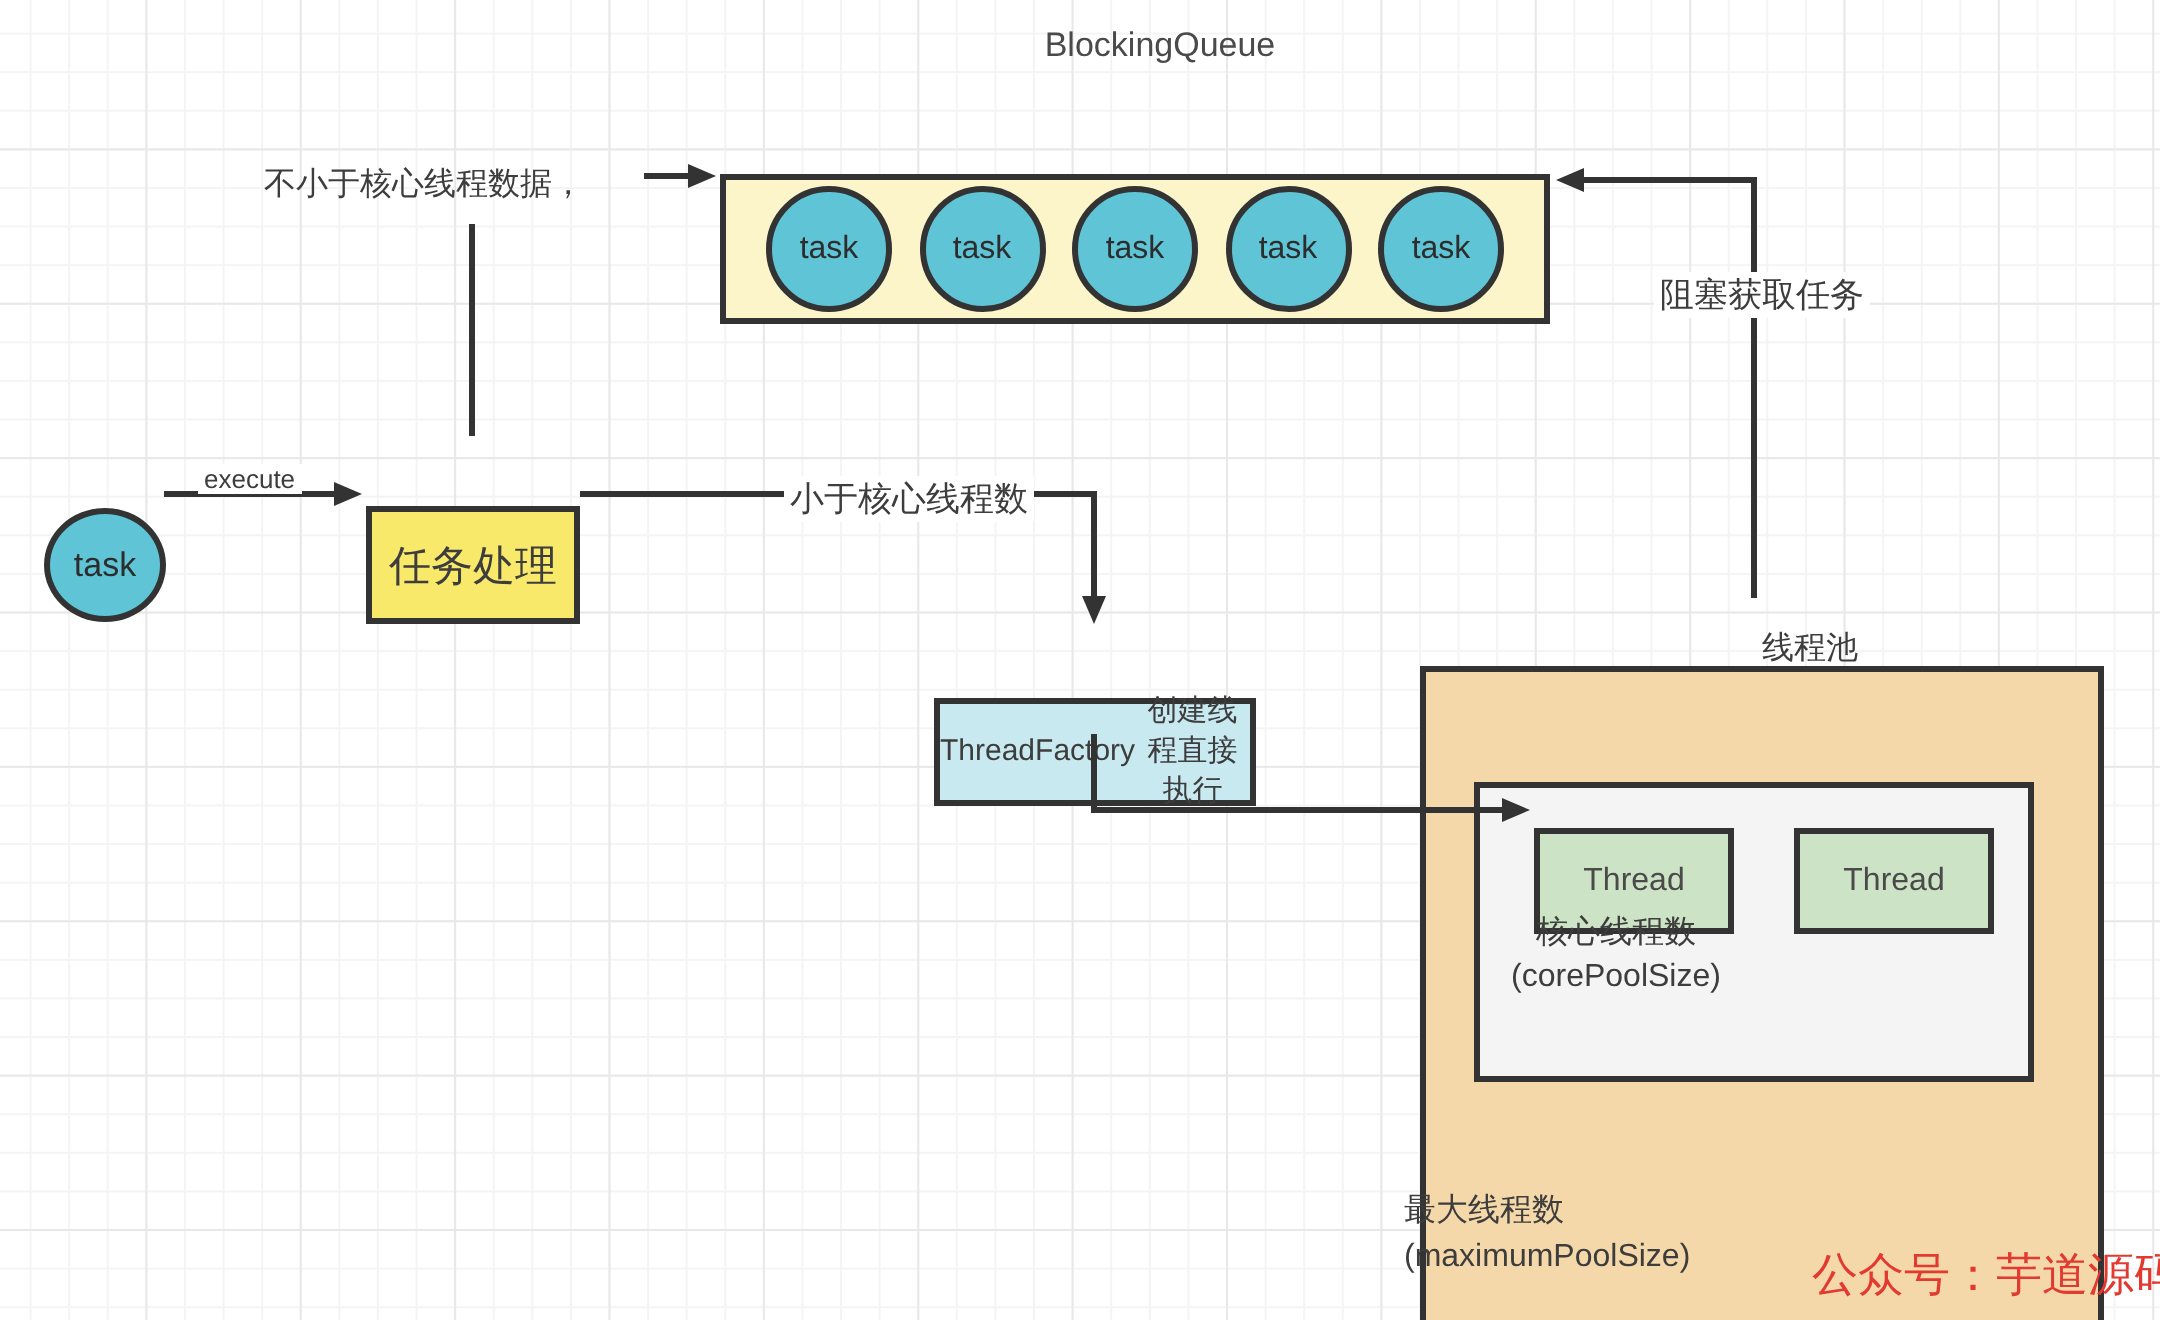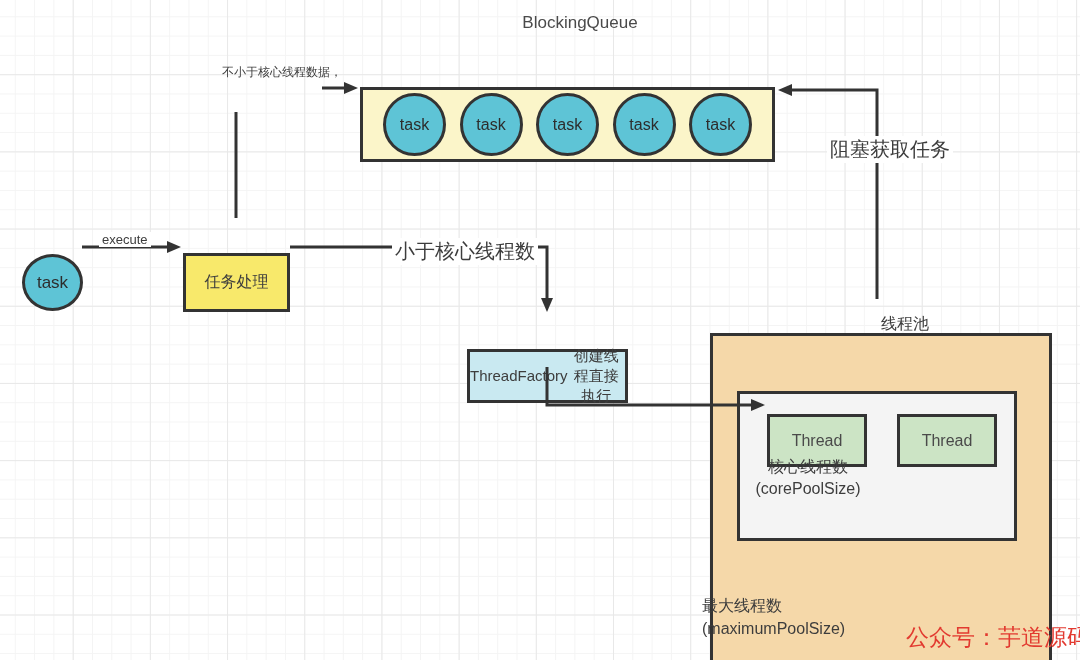--- a/index.html
+++ b/index.html
@@ -14,28 +14,28 @@
       linear-gradient(to bottom,#f4f4f4 1px,transparent 1px);
     background-size:77.2px 77.2px,77.2px 77.2px,19.3px 19.3px,19.3px 19.3px;
     background-position:-4.5px -3px;
     color:var(--text,#3d3d3d);
   }
   .abs { position:absolute; box-sizing:border-box; }
   .node { border:3px solid var(--line,#333); z-index:1; display:flex; align-items:center; justify-content:center;margin-top:35px; }
   .connectors { position:absolute; left:0; top:0; z-index:2; }
   .connector { fill:none; stroke:var(--line,#333); stroke-width:3; stroke-linejoin:miter; }
   .ah-fill { fill:var(--line,#333); }
-  .floatlabel { z-index:3; background:#fff; padding:0 3px; font-size:20px; white-space:nowrap; }
+  .floatlabel { z-index:3; background:#fff; padding:0 3px; font-size:17px; white-space:nowrap; }
   .title { left:440px; top:13px; width:280px; text-align:center; font-size:17px; color:#4a4a4a; z-index:1; }
   .queue-box { left:360px; top:52px; width:415px; height:75px; background:var(--queue_fill,#fbf5c9); padding:0 20px; justify-content:space-between; }
   .task-circle { width:57px; height:57px; border-radius:50%; border:3px solid var(--line,#333); background:var(--task_fill,#5ec4d6); display:flex; align-items:center; justify-content:center; font-size:16px; color:#2d2d2d; }
   .task-ellipse { left:22px; top:219px; width:61px; height:57px; border-radius:50%; background:var(--task_fill,#5ec4d6); font-size:17px; color:#2d2d2d; }
   .execute-label { left:99px; top:232px; font-size:13px; }
-  .enqueue-label { left:132px; top:61px; width:210px; text-align:right; font-size:12px; line-height:22px; z-index:3; }
-  .handler-box { left:183px; top:218px; width:107px; height:59px; background:var(--handler_fill,#f8e96b); font-size:16px; }
+  .enqueue-label { left:132px; top:82px; width:210px; text-align:left; font-size:16px; line-height:22px; z-index:3; }
+  .handler-box { left:183px; top:218px; width:107px; height:59px; background:var(--handler_fill,#f8e96b); font-size:21px; }
   .ltc-label { left:392px; top:238px; }
   .factory-box { left:467px; top:314px; width:161px; height:54px; background:var(--factory_fill,#c9e9f1); font-size:15px; line-height:20px; text-align:center; }
   .pool-box { left:710px; top:298px; width:342px; height:342px; background:var(--pool_fill,#f5d8a9); }
   .pool-title { left:710px; top:314px; width:390px; text-align:center; font-size:16px; z-index:1; }
   .inner-box { left:737px; top:356px; width:280px; height:150px; background:var(--inner_fill,#f4f4f4); }
   .thread-box { top:379px; width:100px; height:53px; background:var(--thread_fill,#cce4c5); font-size:16px; color:#4a4a4a; }
   .t1 { left:767px; } .t2 { left:897px; }
   .core-label { left:722px; top:456px; width:172px; text-align:center; font-size:16px; line-height:22px; z-index:1; }
   .max-label { left:702px; top:594px; width:186px; text-align:left; font-size:16px; line-height:23px; z-index:1; }
   .fetch-label { left:827px; top:136px; }

